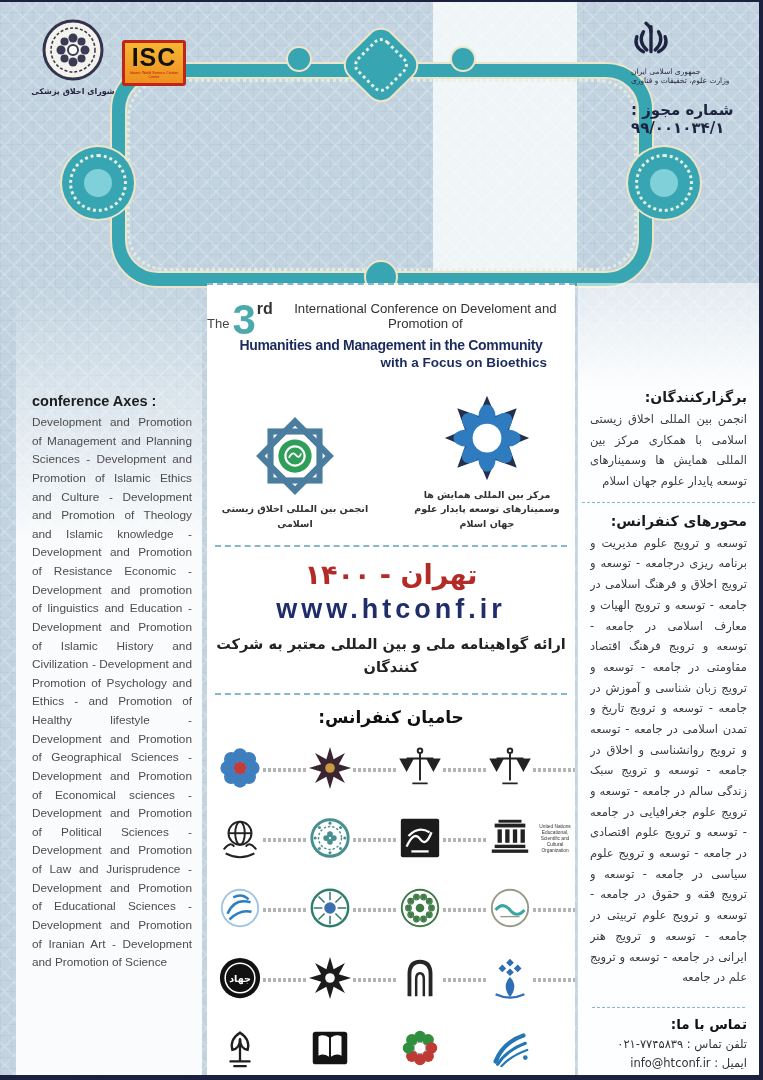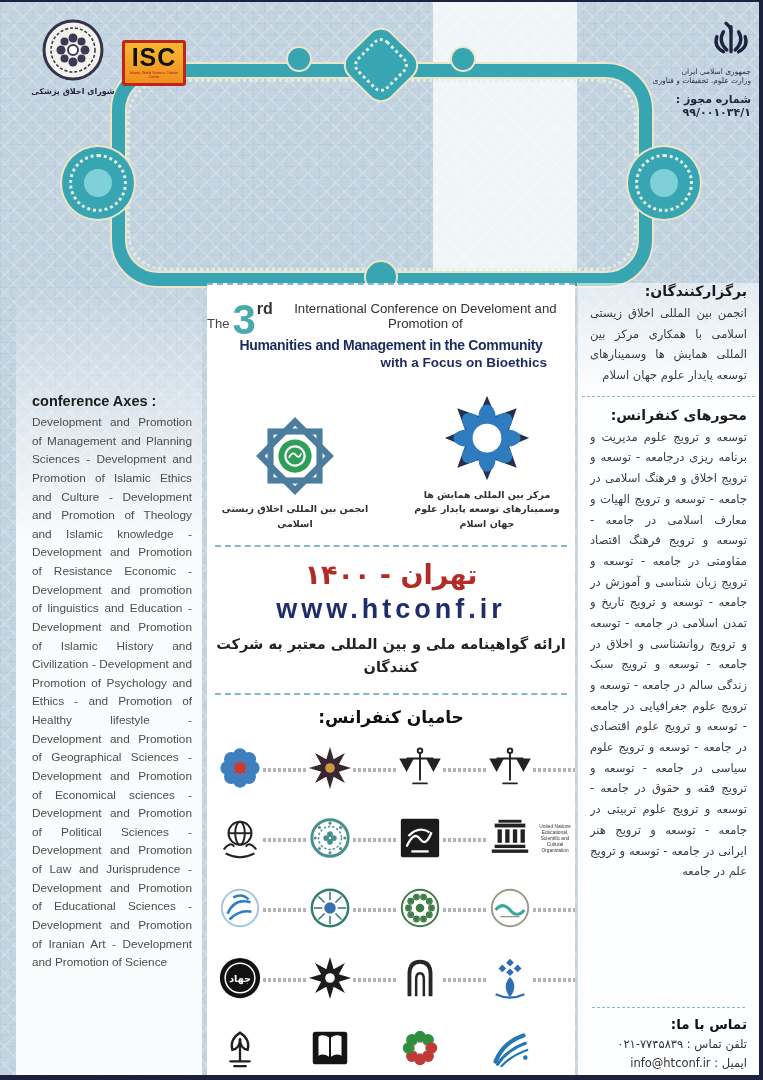--- a/index.html
+++ b/index.html
@@ -46,24 +46,24 @@
   .banner .l2{color:#fff; font-size:30px; font-weight:bold; line-height:1.35; letter-spacing:-1px;}
   .banner .l3{color:#5fb9bd; font-size:16px; font-weight:bold; margin-top:6px;}
 
   
   .seal-wrap{position:absolute; left:30px; top:18px; width:86px; text-align:center;}
   .seal-caption{font-family:"DejaVu Sans",sans-serif; font-size:8px; color:#25253d; font-weight:bold; margin-top:1px;}
   .isc{position:absolute; left:122px; top:40px; width:64px; height:46px; background:linear-gradient(180deg,#f7b733,#ef8f1f);
     border:3px solid #c0251c; border-radius:3px; text-align:center; box-sizing:border-box;}
   .isc .isc-label{font-size:25px; font-weight:bold; color:#111; line-height:28px; letter-spacing:1px;}
   .isc .isc-sub{font-size:3.6px; color:#b01810; line-height:4px;}
-  .gov{position:absolute; right:12px; top:18px; width:120px; text-align:right; font-family:"DejaVu Sans",sans-serif;}
+  .gov{position:absolute; right:12px; top:18px; width:120px; text-align:left; font-family:"DejaVu Sans",sans-serif;}
   .gov .g1{font-size:7.5px; color:#2a2a45; margin-top:1px;}
   .gov .g2{font-size:7.5px; color:#2a2a45;}
-  .gov .lic{font-size:11px; color:#1d2340; font-weight:bold; margin-top:8px; direction:rtl;}
+  .gov .lic{font-size:15px; color:#1d2340; font-weight:bold; margin-top:16px; direction:rtl;}
 
   
   .center-panel{position:absolute; left:207px; top:283px; width:368px; height:793px;
     background:#ffffff; border-top:2px dashed #86b7cc; box-sizing:border-box; overflow:hidden;}
   .right-panel{position:absolute; left:577px; top:283px; width:182px; height:793px;
     background:linear-gradient(180deg, rgba(253,254,255,.55), #fdfeff 110px); border-left:1px solid #cfdae2;
     box-sizing:border-box; direction:rtl; font-family:"DejaVu Sans",sans-serif;}
   .left-panel{position:absolute; left:16px; top:283px; width:186px; height:793px;
     background:linear-gradient(180deg, rgba(255,255,255,0), rgba(255,255,255,.92) 260px); box-sizing:border-box;}
 
@@ -98,21 +98,21 @@
     background:repeating-linear-gradient(90deg,#777 0 3px, transparent 3px 5px);}
   .sp-cap{font-size:4.8px; color:#333; text-align:center; line-height:1.25; margin-top:2px;}
   .sp-cap .fa{direction:rtl; font-family:"DejaVu Sans",sans-serif; font-size:5.5px; font-weight:bold;}
   .sp-label-en{font-size:6.5px; font-weight:bold; color:#2a7a7c;}
 
   
   .right-panel .pad{padding:0 12px;}
   .r-head{font-size:14px; font-weight:bold; color:#1b1b1b; margin-top:0;}
   .r-body{font-size:11.5px; color:#3c3c3c; line-height:1.8; text-align:justify; margin-top:4px;}
   .r-dash{border:none; border-top:1.5px dashed #86b7cc; margin:10px 4px;}
-  .organizers{}
+  .organizers{margin-top:106px;}
   .axes-body{max-height:452px; overflow:hidden;}
   .contact{position:absolute; left:0; right:0; bottom:6px; padding:0 12px;}
   .contact .c-dash{border:none; border-top:1.5px dashed #86b7cc; margin:0 2px 8px 2px;}
   .c-head{font-size:13.5px; font-weight:bold; color:#111;}
   .c-line{font-size:11.5px; color:#333; margin-top:5px;}
   .c-line bdo{unicode-bidi:bidi-override;}
 
   
   .left-panel .pad{padding:0 10px 0 16px;}
   .axes-en-head{font-size:14.5px; font-weight:bold; color:#1d1d1d; margin-top:110px;}

